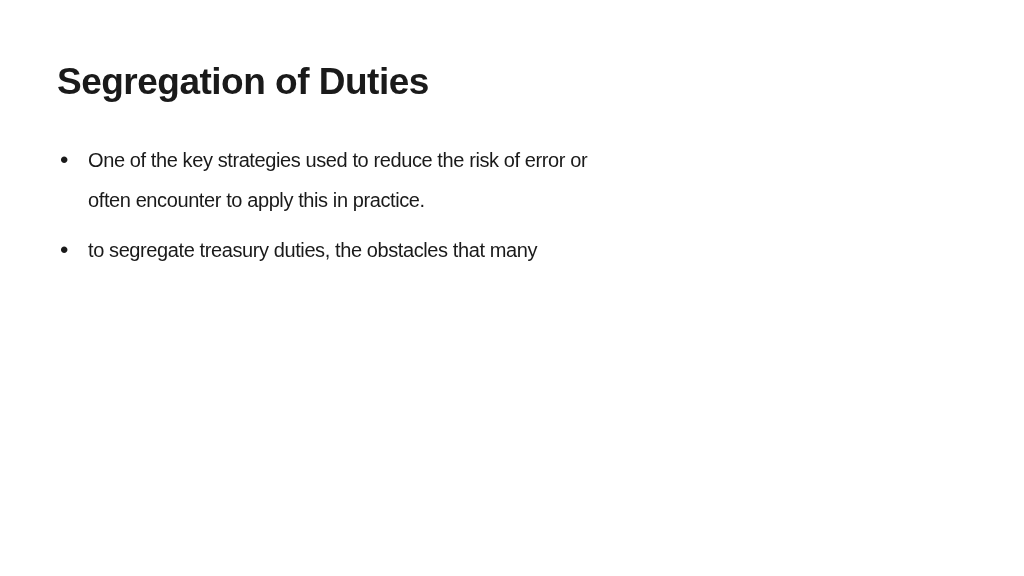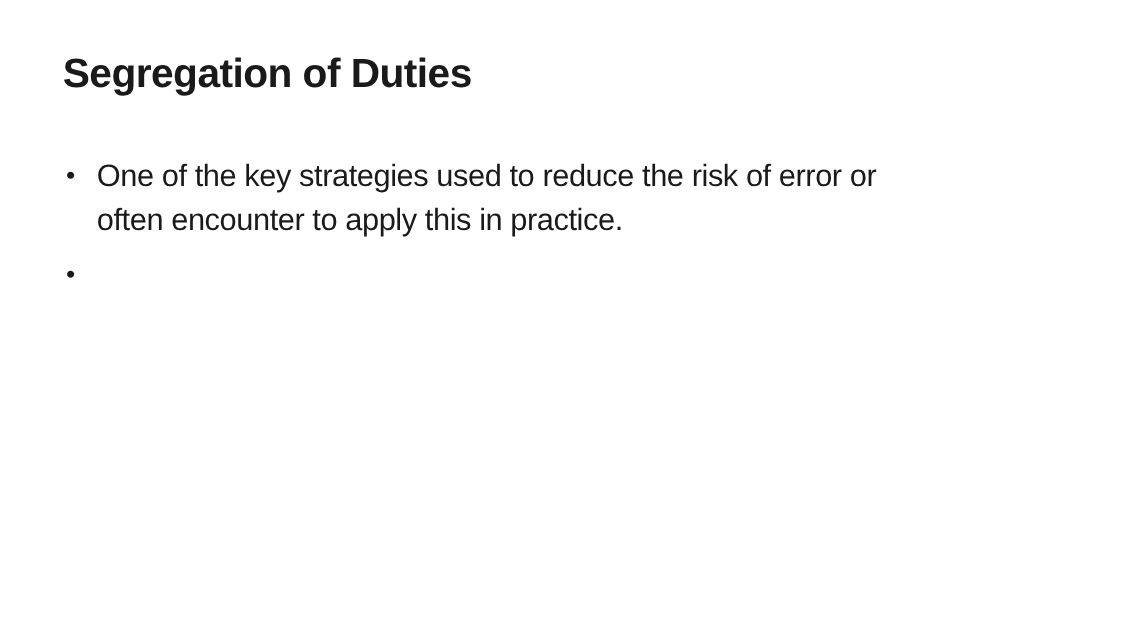--- a/index.html
+++ b/index.html
@@ -12,21 +12,21 @@
     width: 1024px;
     height: 576px;
     background: #ffffff;
     overflow: hidden;
     font-family: "Liberation Sans", sans-serif;
     color: #1a1a1a;
   }
   .slide-title {
     position: absolute;
     left: 57px;
-    top: 21px;
+    top: 36px;
     font-size: 37px;
     font-weight: 700;
     letter-spacing: -0.5px;
     white-space: nowrap;
   }
   .content {
     position: absolute;
     left: 60px;
     top: 140px;
     width: 910px;
@@ -36,21 +36,21 @@
     align-items: flex-start;
     margin-bottom: 10px;
   }
   .bullet-marker {
     flex: 0 0 28px;
     font-size: 24px;
     line-height: 40px;
   }
   .bullet-text {
     flex: 1 1 auto;
-    font-size: 28px;
+    font-size: 20px;
     line-height: 40px;
     letter-spacing: -0.4px;
   }
   .bullet-line {
     white-space: nowrap;
   }
 </style>
 </head>
 <body>
 
@@ -64,17 +64,18 @@
       <span class="bullet-marker">•</span>
       <div class="bullet-text">
         <div class="bullet-line">One of the key strategies used to reduce the risk of error or</div>
         <div class="bullet-line">often encounter to apply this in practice.</div>
       </div>
     </div>
 
     <div class="bullet">
       <span class="bullet-marker">•</span>
       <div class="bullet-text">
+        <div class="bullet-line">to segregate treasury duties, the obstacles that many</div>
       </div>
     </div>
 
   </div>
 </div>
 
 </body></html>

